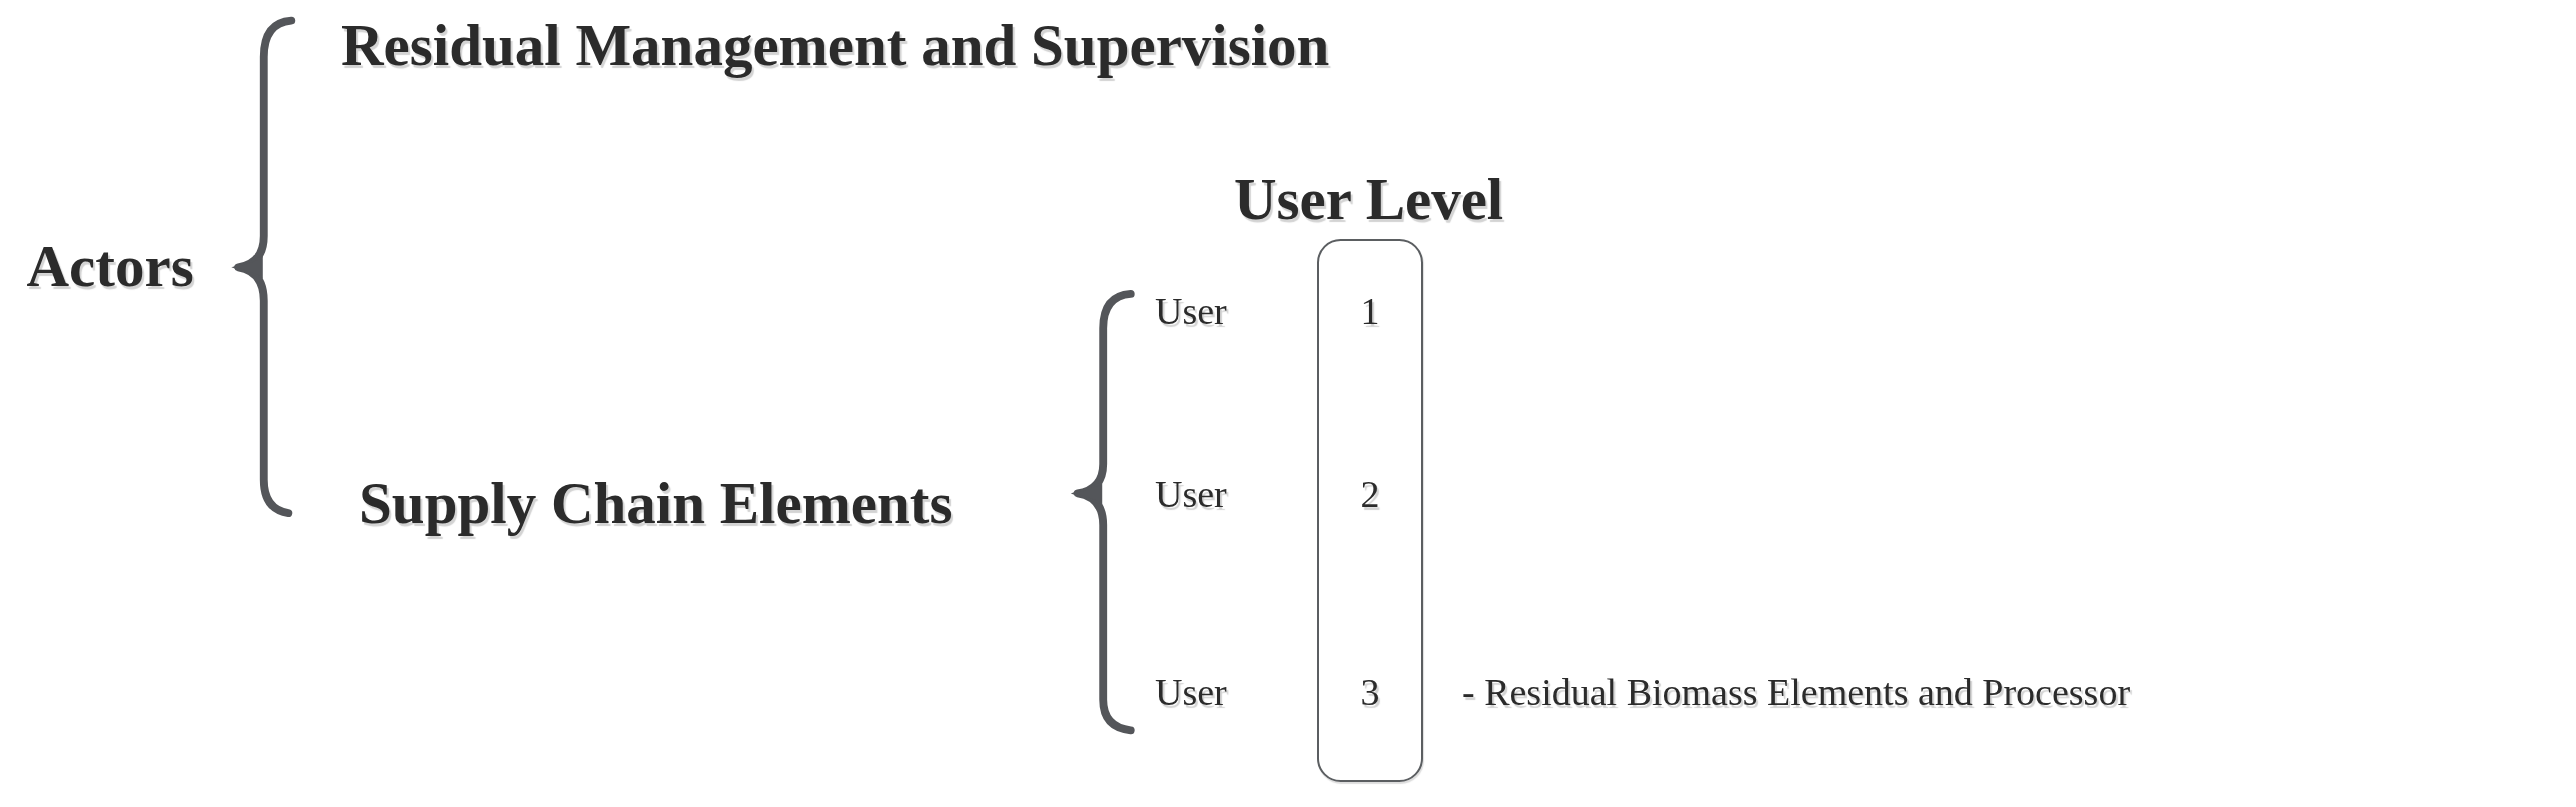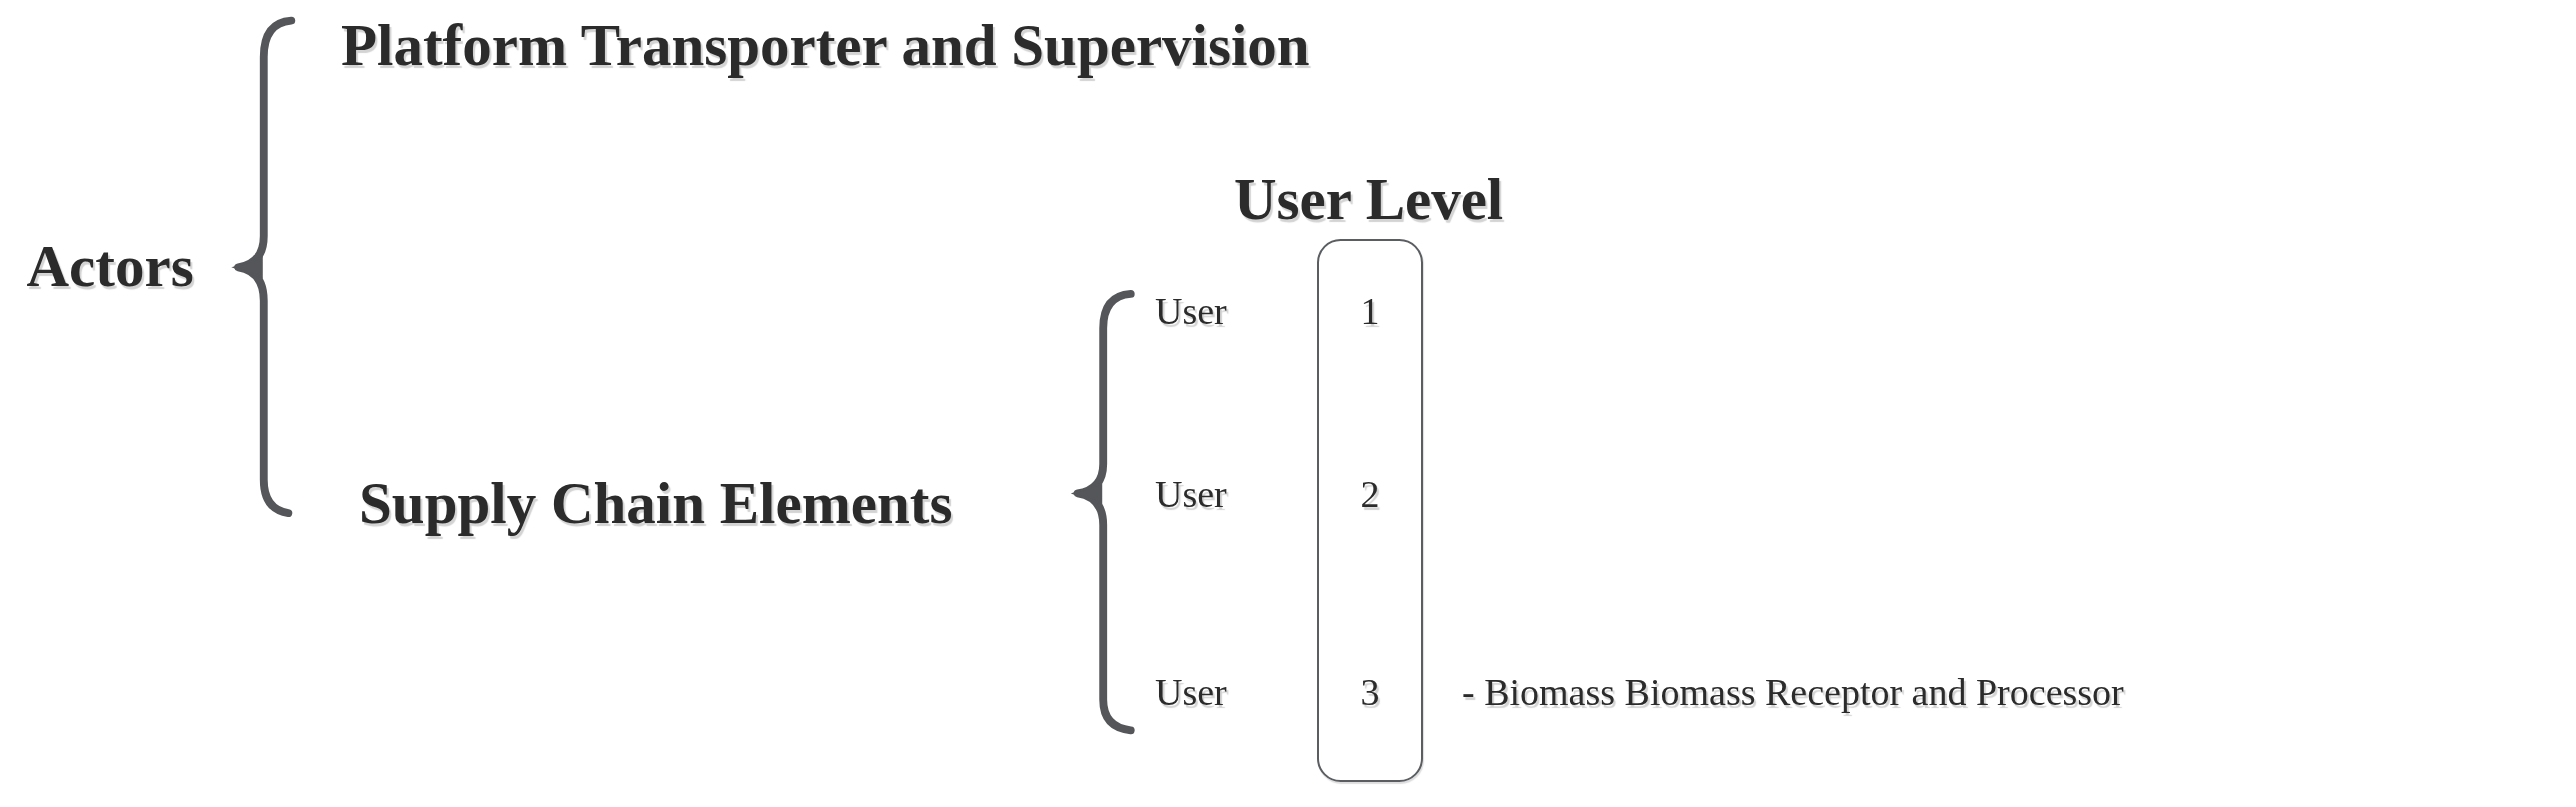--- a/index.html
+++ b/index.html
@@ -87,32 +87,32 @@
 
     <path d="M 296 21 Q 268 23 268 58 L 268 240 Q 268 268 242 272 Q 268 276 268 306 L 268 488 Q 268 518 293 522"></path>
     <polygon class="cusp" points="238,272 266,262 266,282"></polygon>
 
     <path d="M 1150 299 Q 1122 301 1122 334 L 1122 472 Q 1122 498 1096 502 Q 1122 506 1122 534 L 1122 712 Q 1122 740 1150 743"></path>
     <polygon class="cusp" points="1092,502 1120,492 1120,512"></polygon>
   </svg>
 
   <div class="txt bold actors">Actors</div>
 
-  <div class="txt bold platform">Platform Transporter and Supervision</div>
+  <div class="txt bold platform">Residual Management and Supervision</div>
 
   <div class="txt bold user-level">User Level</div>
 
   <div class="txt bold supply">Supply Chain Elements</div>
 
   <div class="level-box"></div>
 
   <div class="txt reg user-label row1">User</div>
   <div class="txt reg level-num row1">1</div>
 
   <div class="txt reg user-label row2">User</div>
   <div class="txt reg level-num row2">2</div>
 
   <div class="txt reg user-label row3">User</div>
   <div class="txt reg level-num row3">3</div>
-  <div class="txt reg level-desc row3">- Biomass Biomass Receptor and Processor</div>
+  <div class="txt reg level-desc row3">- Residual Biomass Elements and Processor</div>
 
 </div>
 
 
 </body></html>

